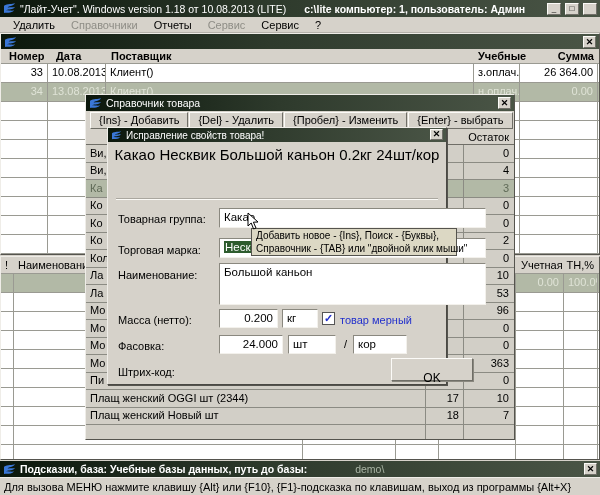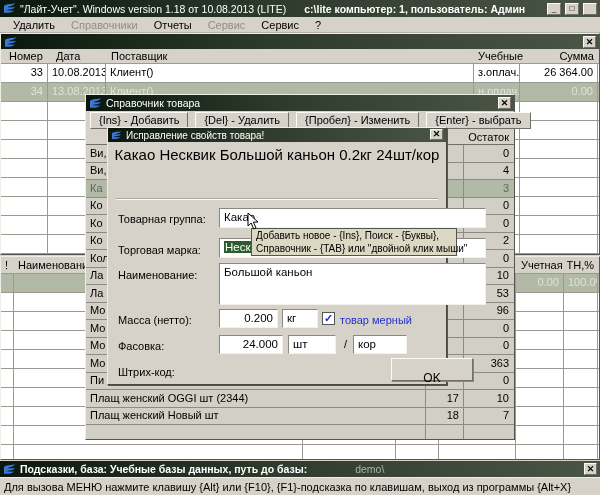--- a/index.html
+++ b/index.html
@@ -25,30 +25,30 @@
     background:#d6d2ca; border:1px solid; border-color:#fcfbf8 #6f6e67 #6f6e67 #fcfbf8;
     font-size:9px; line-height:10px; text-align:center; color:#000; font-weight:bold; }
   .menubar { position:absolute; top:17px; left:0; right:0; height:16px;
     background:#d6d2ca; display:flex; align-items:center; padding-left:6px; gap:2px;
     border-bottom:1px solid #b5b2aa; }
   .menubar span { padding:1px 7px; }
   .menubar .disabled { color:#8e8d86; }
   .window { position:absolute; background:#d6d2ca;
     border:1px solid; border-color:#efede8 #55544e #55544e #efede8; }
   
-  .inv-head { position:absolute; top:15px; left:0; right:0; height:14px; background:#d6d2ca; }
+  .inv-head { position:absolute; top:15px; left:0; right:0; height:14px; background:#d6d2ca;font-weight:bold; }
   .inv-head span { position:absolute; top:1px; }
   .row { position:relative; height:19px; border-bottom:1px solid #9a9a92; background:#fff; }
   .row .c { position:absolute; top:0; bottom:0; padding:2px 4px; border-right:1px solid #9a9a92;
     overflow:hidden; white-space:nowrap; }
   .hl { background:#b2b9a6 !important; color:#dfe3d6; }
   .r { text-align:right; }
   
   .cat-btns { position:absolute; top:16px; left:0; right:0; height:19px; display:flex;
-    gap:7px; padding:1px 4px; }
+    gap:1px; padding:1px 4px; }
   .cat-btns div { background:#d6d2ca; border:1px solid; border-color:#fcfbf8 #6f6e67 #6f6e67 #fcfbf8;
     padding:1px 8px; white-space:nowrap; }
   .cat-head { position:absolute; top:35px; left:0; right:0; height:15px; background:#d6d2ca;
     border-bottom:1px solid #6f6e67; }
   .cat-rows { position:absolute; top:50px; left:0; right:0; bottom:0; overflow:hidden; }
   .crow { position:relative; height:17.5px; border-bottom:1px solid #8b8b83; background:#d2cfc7; }
   .crow .c { position:absolute; top:0; bottom:0; padding:1.5px 4px; overflow:hidden; white-space:nowrap; }
   .crow .code { left:339px; width:38px; border-left:1px solid #8b8b83; text-align:right; }
   .crow .stock { left:377px; width:50px; border-left:1px solid #8b8b83; text-align:right; }
   

